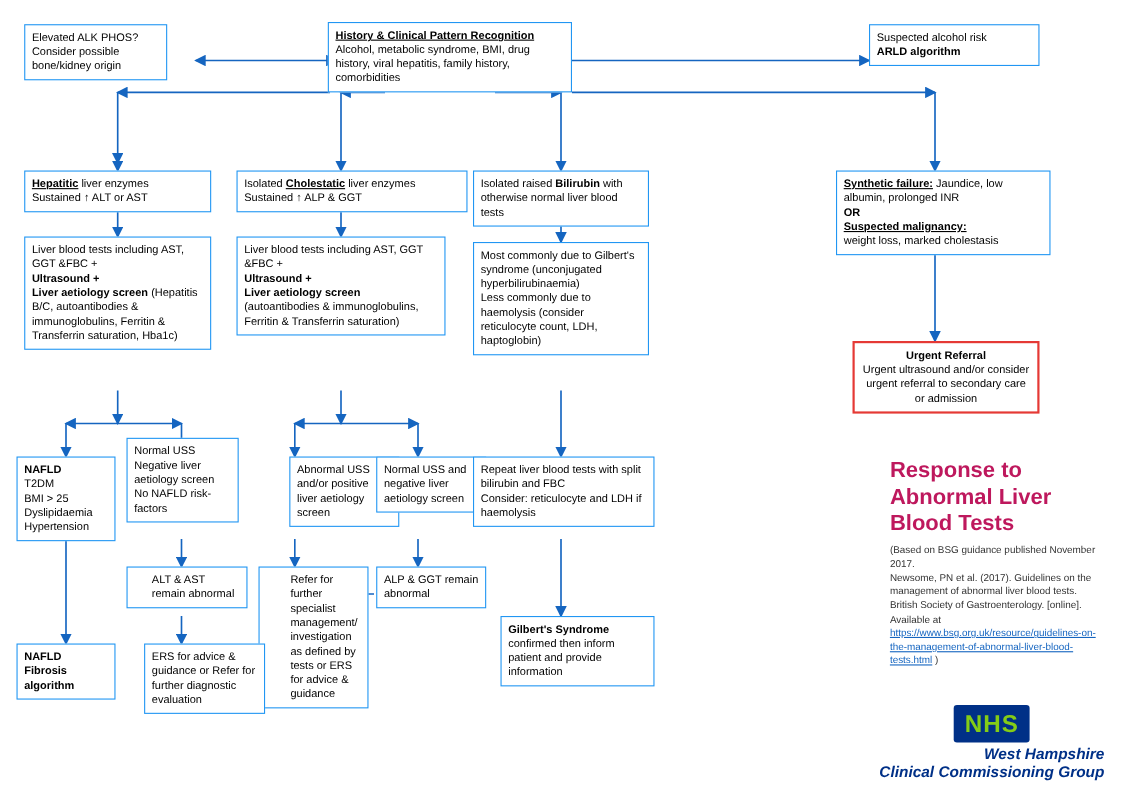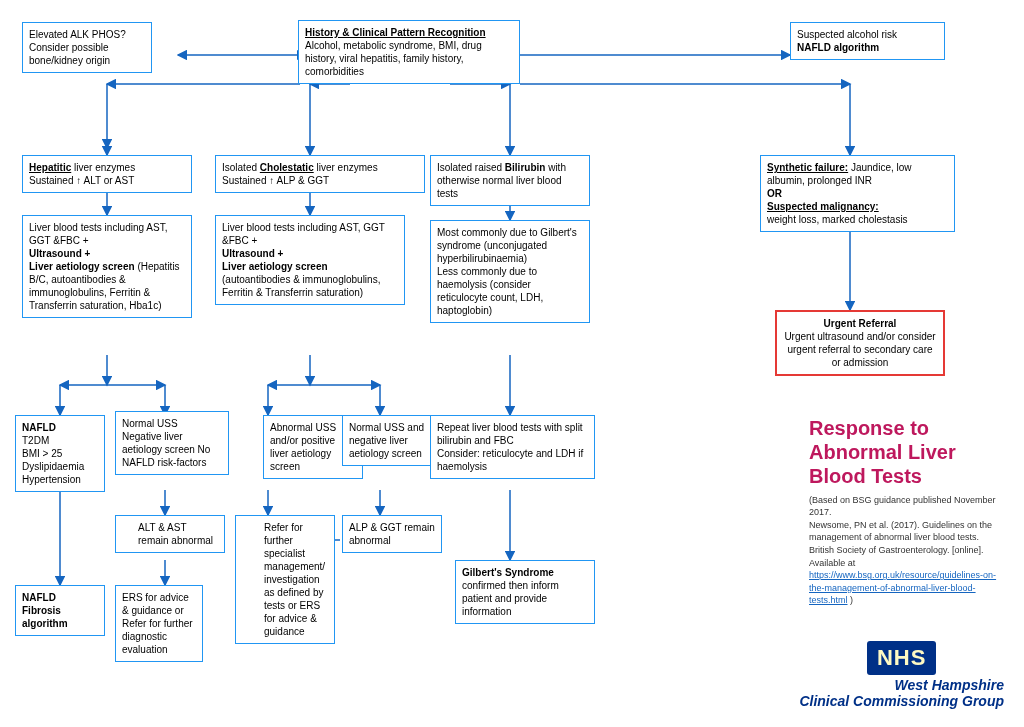--- a/index.html
+++ b/index.html
@@ -55,21 +55,21 @@
 
     
     .nhs-logo {
       position: absolute;
       bottom: 18px;
       right: 20px;
       text-align: center;
     }
     .nhs-badge {
       background: #003087;
-      color: #fef9c3;
+      color: #84cc16;
       font-size: 22px;
       font-weight: bold;
       padding: 4px 10px;
       display: inline-block;
       letter-spacing: 1px;
       border-radius: 3px;
       margin-bottom: 2px;
     }
     .nhs-org {
       font-size: 14px;
@@ -176,21 +176,21 @@
     <span style="font-weight:bold;text-decoration:underline;">History &amp; Clinical Pattern Recognition</span><br>
     <span>Alcohol, metabolic syndrome, BMI, drug history, viral hepatitis, family history, comorbidities</span>
   </div>
 
   <div class="box" style="left:22px;top:22px;width:130px;">
     <span>Elevated ALK PHOS?
 Consider possible bone/kidney origin</span>
   </div>
 
   <div class="box" style="left:790px;top:22px;width:155px;">
-    <span>Suspected alcohol risk<br><strong>NAFLD algorithm</strong></span>
+    <span>Suspected alcohol risk<br><strong>ARLD algorithm</strong></span>
   </div>
 
   <div class="box" style="left:22px;top:155px;width:170px;">
     <span style="text-decoration:underline;font-weight:bold;">Hepatitic</span><span> liver enzymes<br>Sustained ↑ ALT or AST</span>
   </div>
 
   <div class="box" style="left:215px;top:155px;width:210px;">
     <span>Isolated <span style="text-decoration:underline;font-weight:bold;">Cholestatic</span> liver enzymes<br>Sustained ↑ ALP &amp; GGT</span>
   </div>
 
@@ -216,21 +216,21 @@
 
   <div class="box box-red" style="left:775px;top:310px;width:170px;text-align:center;">
     <strong>Urgent Referral</strong><br>
     <span>Urgent ultrasound and/or consider urgent referral to secondary care or admission</span>
   </div>
 
   <div class="box" style="left:15px;top:415px;width:90px;text-align:left;">
     <span><strong>NAFLD</strong><br>T2DM<br>BMI &gt; 25<br>Dyslipidaemia<br>Hypertension</span>
   </div>
 
-  <div class="box" style="left:115px;top:411px;width:114px;text-align:left;">
+  <div class="box" style="left:115px;top:398px;width:102px;text-align:left;">
     <span>Normal USS<br>Negative liver aetiology screen No NAFLD risk-factors</span>
   </div>
 
   <div class="box" style="left:235px;top:415px;width:100px;margin-left:28px;">
     <span>Abnormal USS and/or positive liver aetiology screen</span>
   </div>
 
   <div class="box" style="left:342px;top:415px;width:100px;">
     <span>Normal USS and negative liver aetiology screen</span>
   </div>
@@ -254,21 +254,21 @@
   </div>
 
   <div class="box" style="left:455px;top:560px;width:140px;">
     <span><strong>Gilbert's Syndrome</strong><br>confirmed then inform patient and provide information</span>
   </div>
 
   <div class="box" style="left:15px;top:585px;width:90px;">
     <span><strong>NAFLD<br>Fibrosis<br>algorithm</strong></span>
   </div>
 
-  <div class="box" style="left:115px;top:585px;width:88px;">
+  <div class="box" style="left:131px;top:585px;width:110px;">
     <span>ERS for advice &amp; guidance
 or
 Refer for further diagnostic evaluation</span>
   </div>
 
   <div class="title-panel">
     <h2>Response to Abnormal Liver Blood Tests</h2>
     <p>
       <span>(Based on BSG guidance published November 2017.</span><br>
       <span>Newsome, PN et al. (2017). Guidelines on the management of abnormal liver blood tests. British Society of Gastroenterology. [online]. Available at</span><br>

